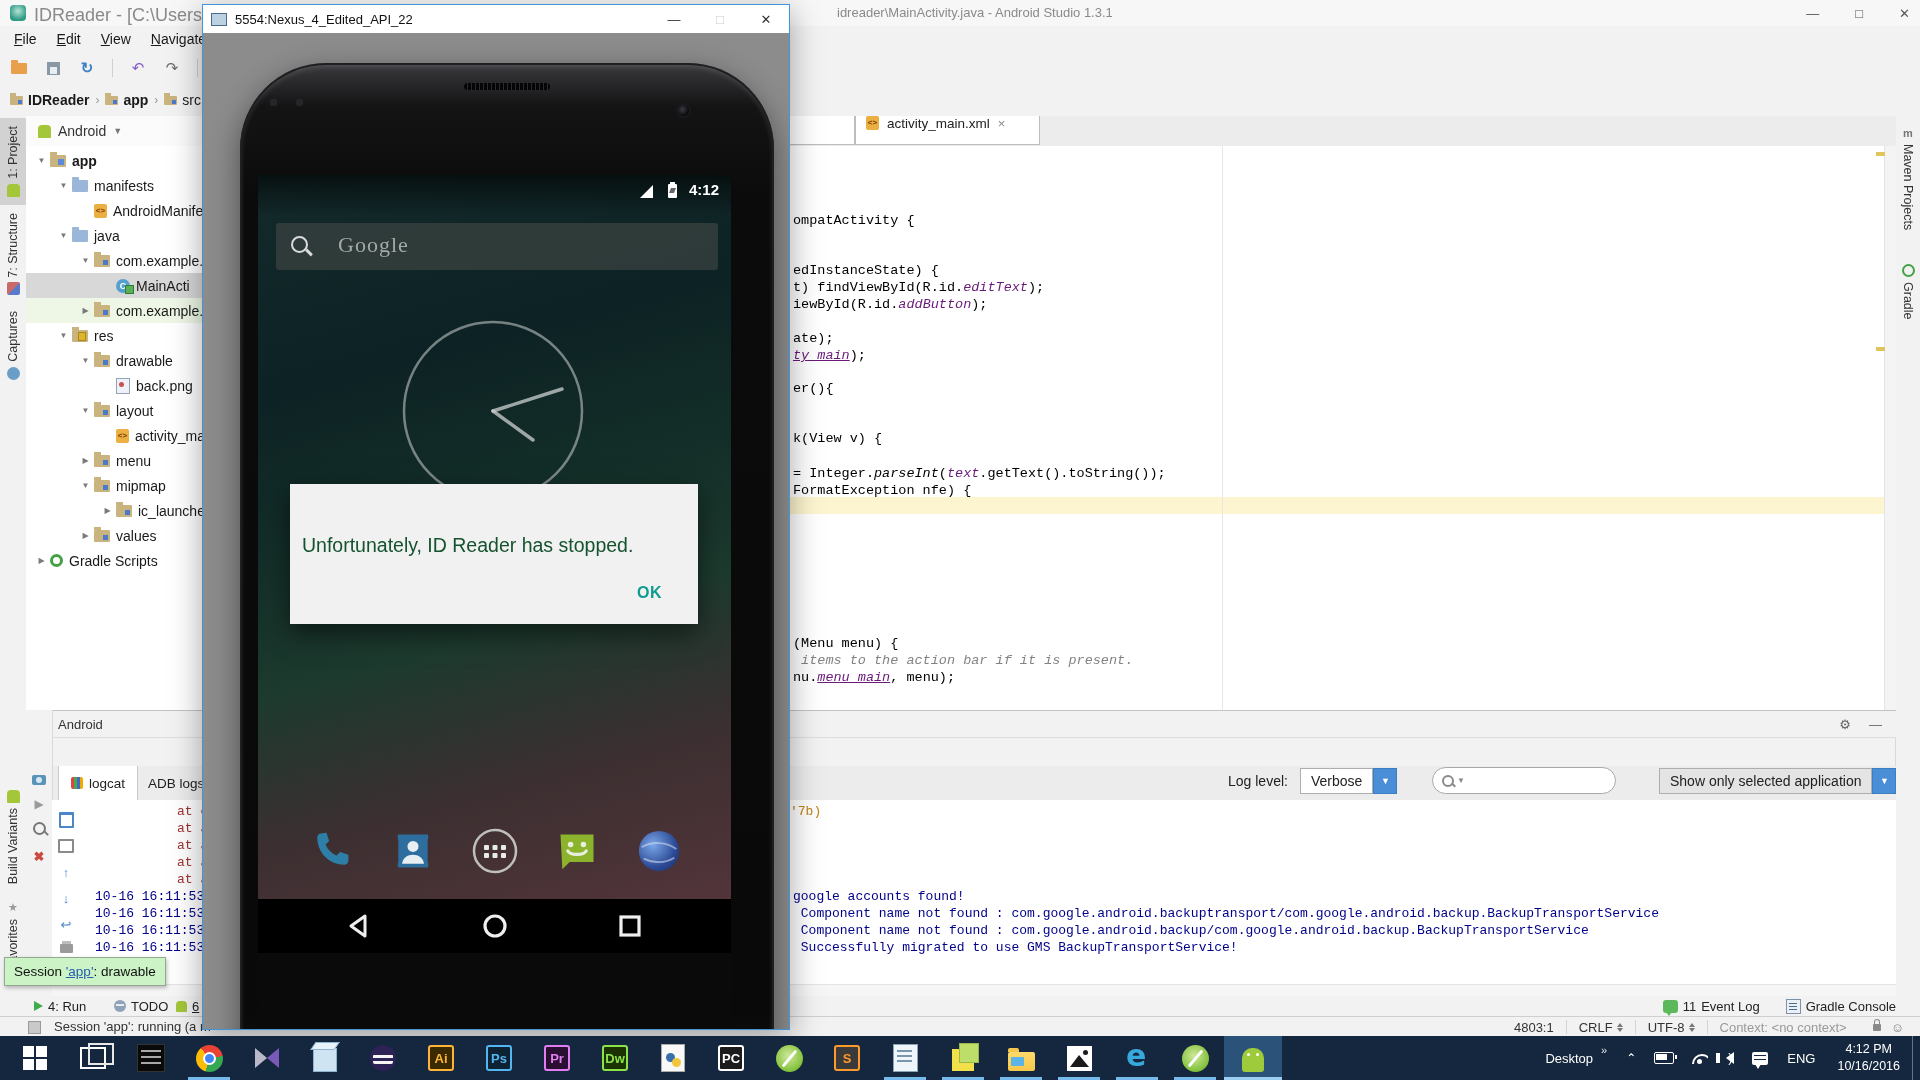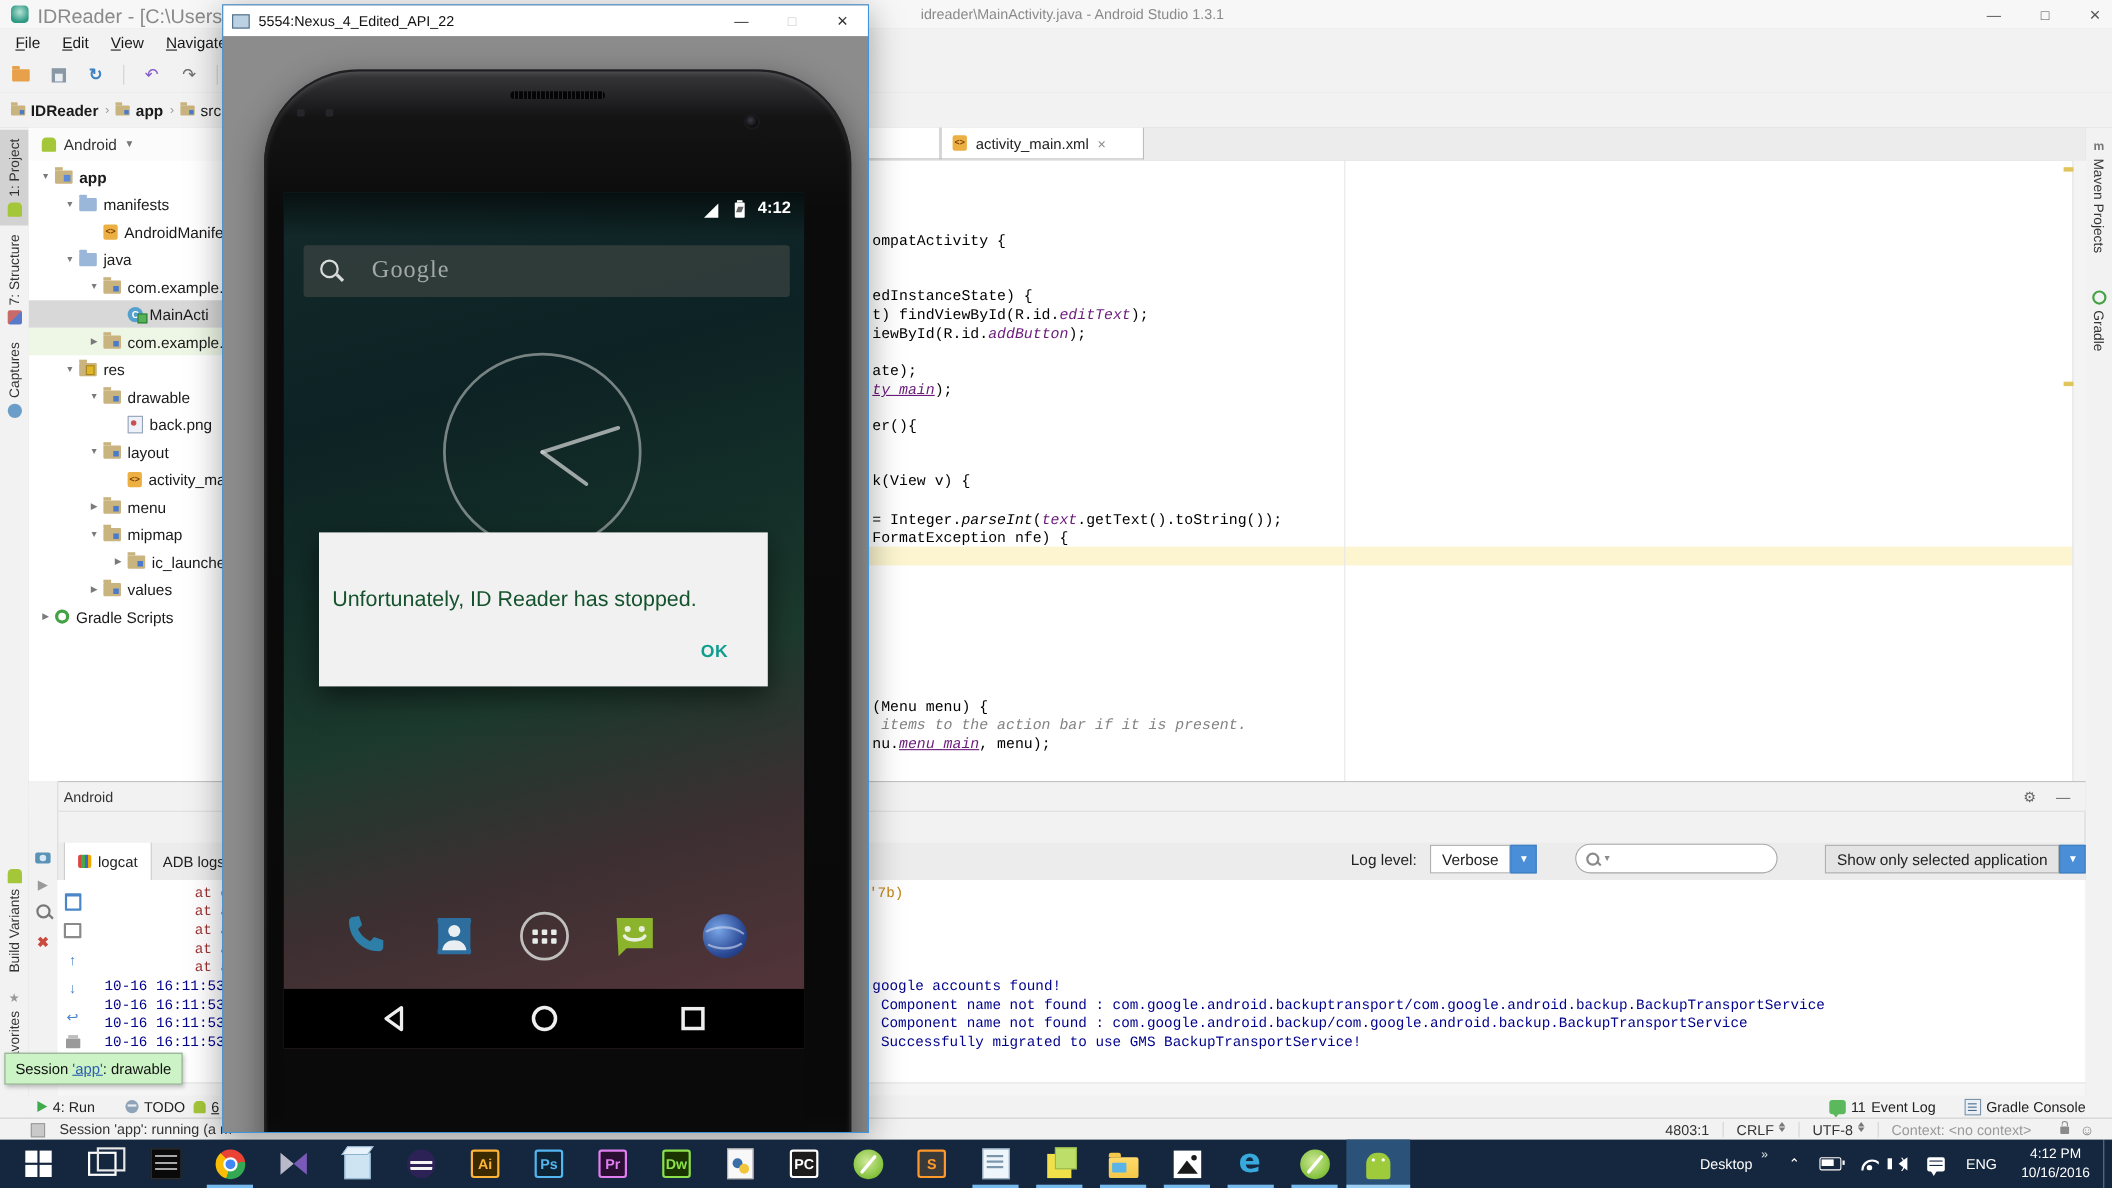--- a/index.html
+++ b/index.html
@@ -85,21 +85,21 @@
   .ti-file-xml::after{content:"<>";position:absolute;inset:0;color:#7a3b00;font-size:8px;line-height:14px;text-align:center;font-weight:700;}
   .ti-class{width:14px;height:14px;border-radius:50%;background:#56a0cf;}
   .ti-class::after{content:"C";position:absolute;inset:0;text-align:center;line-height:14px;font-size:9px;color:#fff;font-weight:700;}
   .ti-class::before{content:"";position:absolute;right:-4px;bottom:-1px;width:7px;height:7px;background:#58b158;border:1px solid #2e7d32;z-index:1;}
   .ti-file-image{width:12px;height:14px;background:#eef2f8;border:1px solid #93a3b8;}
   .ti-file-image::after{content:"";position:absolute;left:2px;top:3px;width:5px;height:5px;border-radius:50%;background:#c95050;}
   .ti-gradle{width:13px;height:13px;border-radius:50%;border:3px solid #45a145;background:#fff;box-sizing:border-box;}
 
   
   .tabbar{position:absolute;left:390px;top:116px;right:24px;height:30px;background:#ececec;border-bottom:1px solid #bdbdbd;}
-  .etab{position:absolute;top:0;height:29px;background:#fff;border:1px solid #bdbdbd;border-top:none;display:flex;align-items:center;gap:8px;padding:0 10px;font-size:13.5px;color:#222;box-sizing:border-box;}
+  .etab{position:absolute;top:0;height:29px;background:#fff;border:1px solid #bdbdbd;border-top:none;display:flex;align-items:flex-start;gap:8px;padding:0 10px;font-size:13.5px;color:#222;box-sizing:border-box;}
   .etab .close{color:#8a8a8a;font-size:13px;}
   .editor-bg{position:absolute;left:390px;top:146px;right:24px;height:564px;background:#fff;}
   .hl-line{position:absolute;left:390px;top:497px;width:1496px;height:17px;background:var(--hl-yellow);}
   .margin-guide{position:absolute;left:1222px;top:146px;width:1px;height:564px;background:#e6e6e6;}
   .scrollmark{position:absolute;width:9px;height:4px;background:#e0c45c;}
   #code-layer{position:absolute;left:0;top:0;}
   .code-line{position:absolute;left:793px;font-family:"Liberation Mono",monospace;font-size:13.5px;line-height:17px;white-space:pre;}
   .c-p{color:#000;}
   .c-f{color:#6a1b7a;font-style:italic;}
   .c-fu{color:#6a1b7a;font-style:italic;text-decoration:underline;}
@@ -163,21 +163,21 @@
   .droid-mini{width:11px;height:11px;background:#a4c639;border-radius:4px 4px 1px 1px;}
   .bt-right{position:absolute;right:24px;top:0;height:20px;display:flex;align-items:center;gap:26px;}
   .bubble{width:15px;height:13px;background:#5cb85c;border-radius:3px;position:relative;}
   .bubble::after{content:"";position:absolute;left:3px;bottom:-3px;border-left:3px solid transparent;border-right:3px solid transparent;border-top:4px solid #5cb85c;}
   .gc-ico{width:13px;height:13px;background:#eaf0f6;border:1px solid #7a93aa;position:relative;}
   .gc-ico::after{content:"";position:absolute;left:2px;top:3px;width:8px;height:1px;background:#4a6a88;box-shadow:0 3px 0 #4a6a88,0 6px 0 #4a6a88;}
   .statusbar{position:absolute;left:0;top:1016px;right:0;height:20px;background:#f2f2f2;border-top:1px solid #cfcfcf;font-size:13px;color:#333;}
   .sb-ico{position:absolute;left:28px;top:4px;width:11px;height:11px;background:#c9c9c9;border:1px solid #9a9a9a;}
   .sb-left{position:absolute;left:54px;top:2px;white-space:pre;}
   .sb-right{position:absolute;right:16px;top:0;height:20px;display:flex;align-items:center;}
-  .seg{padding:0 12px;border-left:1px solid #d4d4d4;display:flex;align-items:flex-start;gap:4px;height:14px;}
+  .seg{padding:0 12px;border-left:1px solid #d4d4d4;display:flex;align-items:center;gap:4px;height:14px;}
   .seg.dim{color:#9a9a9a;}
   .seg:first-child{border-left:none;}
   .ud{display:inline-flex;flex-direction:column;gap:1px;}
   .ud i{display:block;width:0;height:0;border-left:3px solid transparent;border-right:3px solid transparent;}
   .ud .up{border-bottom:4px solid #777;}
   .ud .dn{border-top:4px solid #777;}
   .lock-ico{width:8px;height:7px;background:#8a8a8a;border-radius:1px;position:relative;margin:0 10px 0 14px;}
   .lock-ico::before{content:"";position:absolute;left:1px;top:-5px;width:4px;height:4px;border:1.5px solid #8a8a8a;border-bottom:none;border-radius:3px 3px 0 0;}
   .face-ico{color:#777;font-size:13px;}
 

